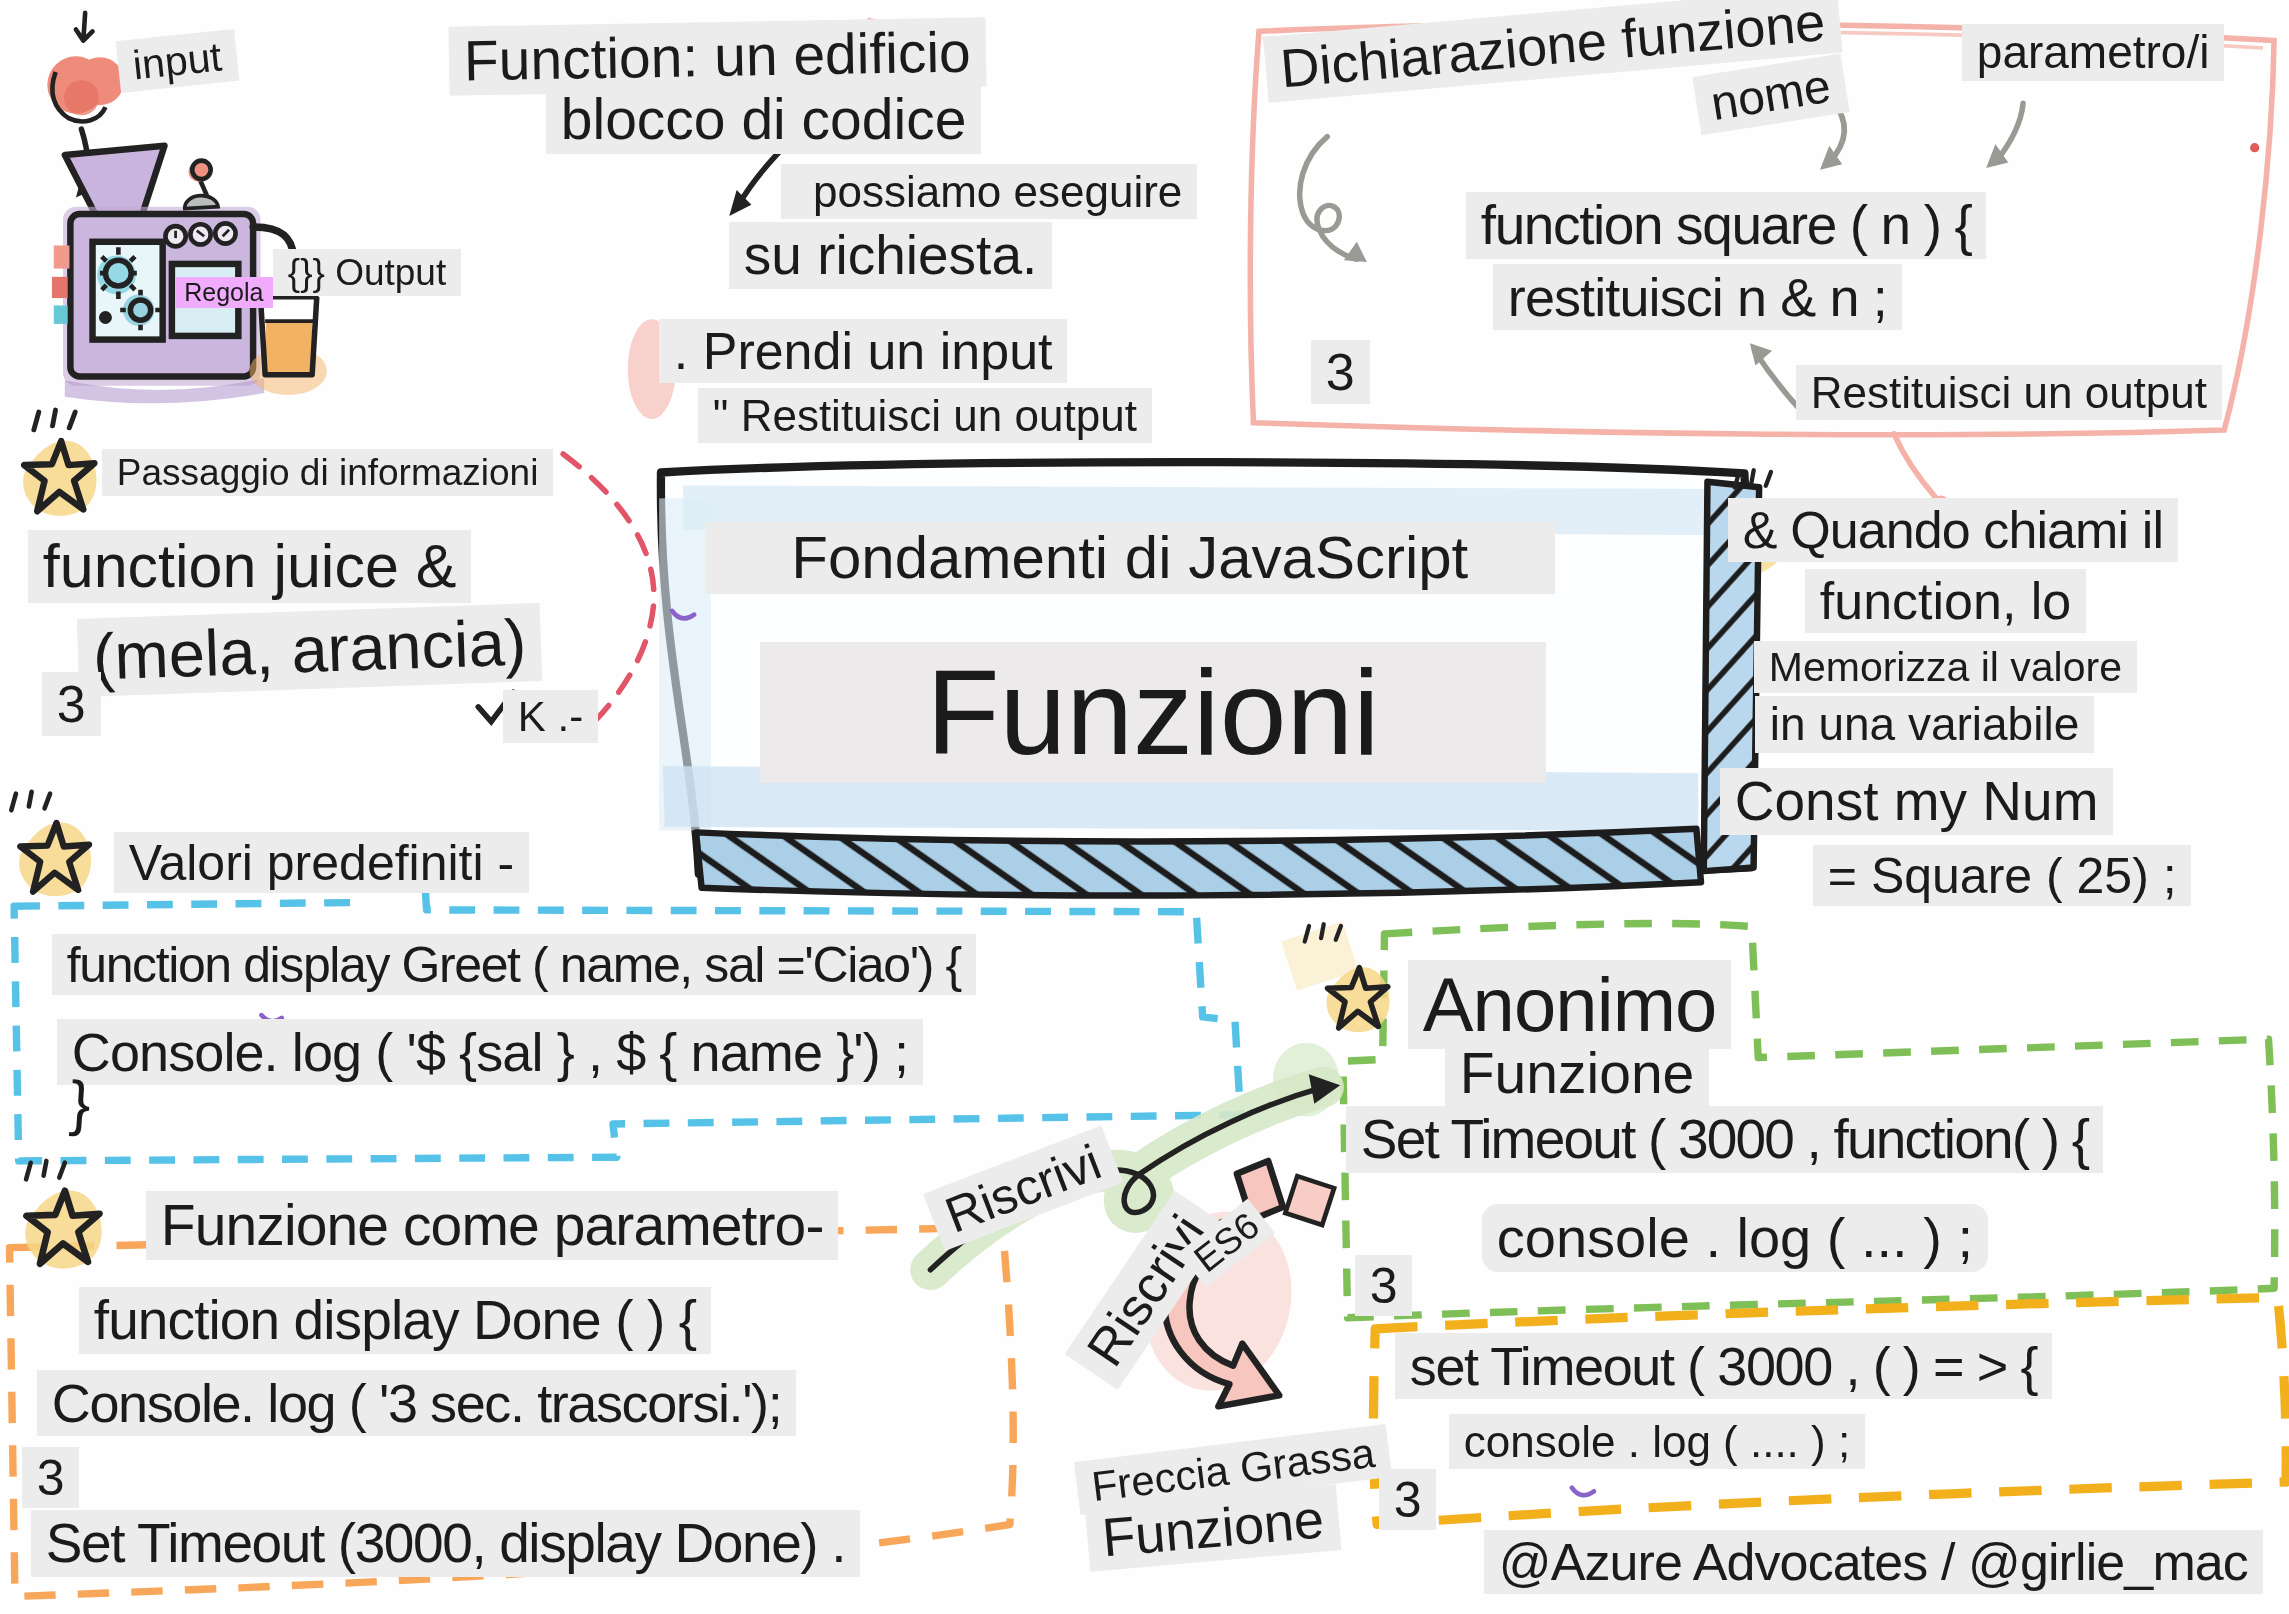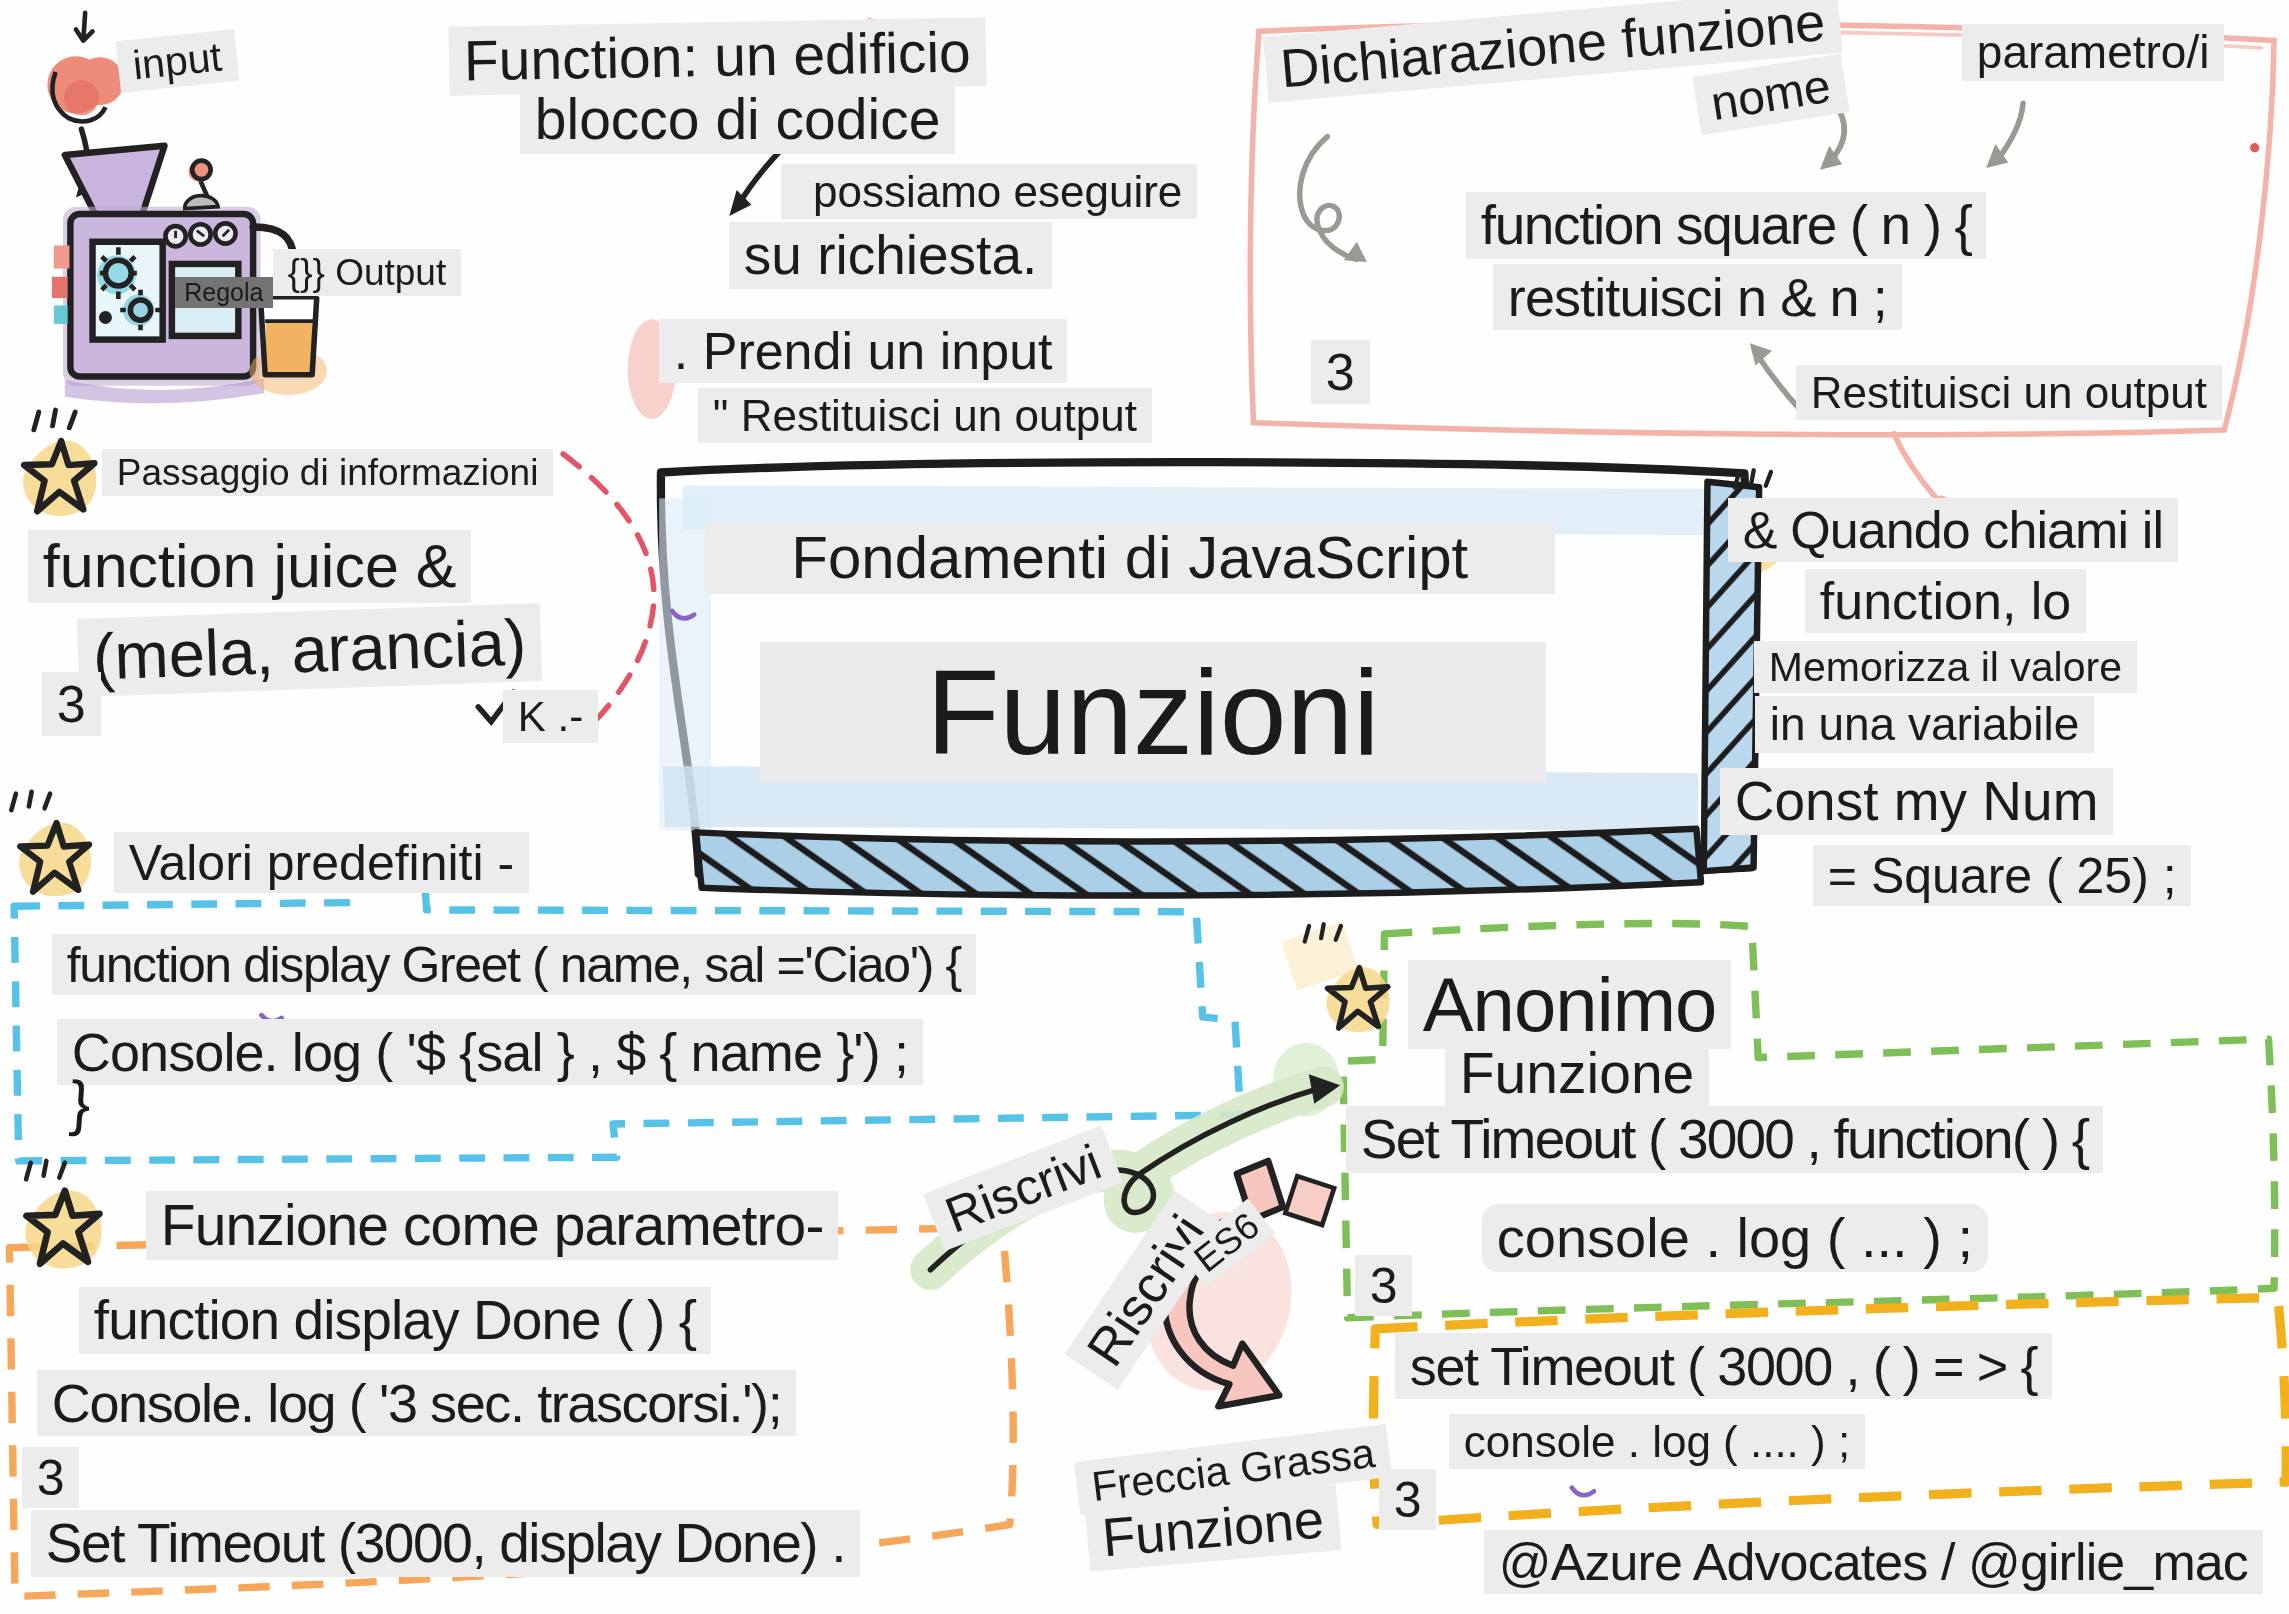--- a/index.html
+++ b/index.html
@@ -1,21 +1,21 @@
 <!DOCTYPE html>
 <html style="font-size:14.8px"><head>
 <meta charset="utf-8">
 <style>
   html,body{margin:0;padding:0;background:#ffffff;}
   #canvas{position:relative;width:2290px;height:1614px;background:#fefefe;overflow:hidden;
           font-family:"Liberation Sans","DejaVu Sans",sans-serif;color:#1b1b1b;}
   #shapes{position:absolute;left:0;top:0;width:2290px;height:1614px;}
   .t{position:absolute;white-space:nowrap;line-height:1.08;color:#1b1b1b;}
   .hl{background:#ececec;padding:3.7px 14.8px;}
-  .bluebg{background:#737373;padding:1.8px 9.2px;}
+  .bluebg{background:#f0abfc;padding:1.8px 9.2px;}
   .ctr{text-align:center;}
 </style>
 </head>
 <body>
 
 <div id="canvas">
 
 <svg id="shapes" viewBox="0 0 2481 1749">
   <defs>
     <pattern id="hb" width="34" height="34" patternUnits="userSpaceOnUse" patternTransform="rotate(-55 0 0)">
@@ -171,21 +171,21 @@
     <path d="M1703 1612 q 10 14 24 4" stroke="#8a63c9" stroke-width="5"></path>
     <path d="M1628 1352 q 10 14 24 4" stroke="#8a63c9" stroke-width="5"></path>
   </g>
 </svg>
 
 <div class="t hl" style="left:118px;top:35px;font-size:41px;transform:rotate(-6deg);">input</div>
 <div class="t hl" style="left:273px;top:249px;font-size:37px;">{}} Output</div>
 <div class="t bluebg" style="left:175px;top:277px;font-size:25px;">Regola</div>
 
 <div class="t hl" style="left:449px;top:22px;font-size:57px;transform:rotate(-1deg);">Function: un edificio</div>
-<div class="t hl" style="left:520px;top:85px;font-size:57px;">blocco di codice</div>
+<div class="t hl" style="left:546px;top:85px;font-size:57px;">blocco di codice</div>
 <div class="t hl" style="left:781px;top:164px;font-size:44px;padding-left:32px;">possiamo eseguire</div>
 <div class="t hl" style="left:729px;top:222px;font-size:55px;">su richiesta.</div>
 <div class="t hl" style="left:659px;top:319px;font-size:52px;">. Prendi un input</div>
 <div class="t hl" style="left:698px;top:388px;font-size:44px;">" Restituisci un output</div>
 
 <div class="t hl" style="left:1263px;top:37px;font-size:54px;transform:rotate(-5deg);transform-origin:0 0;">Dichiarazione funzione</div>
 <div class="t hl" style="left:1696px;top:65px;font-size:48px;transform:rotate(-9deg);">nome</div>
 <div class="t hl" style="left:1962px;top:24px;font-size:46px;">parametro/i</div>
 <div class="t hl" style="left:1466px;top:192px;font-size:55px;letter-spacing:-1.4px;">function square ( n ) {</div>
 <div class="t hl" style="left:1493px;top:264px;font-size:54px;letter-spacing:-0.9px;">restituisci n &amp; n ;</div>

